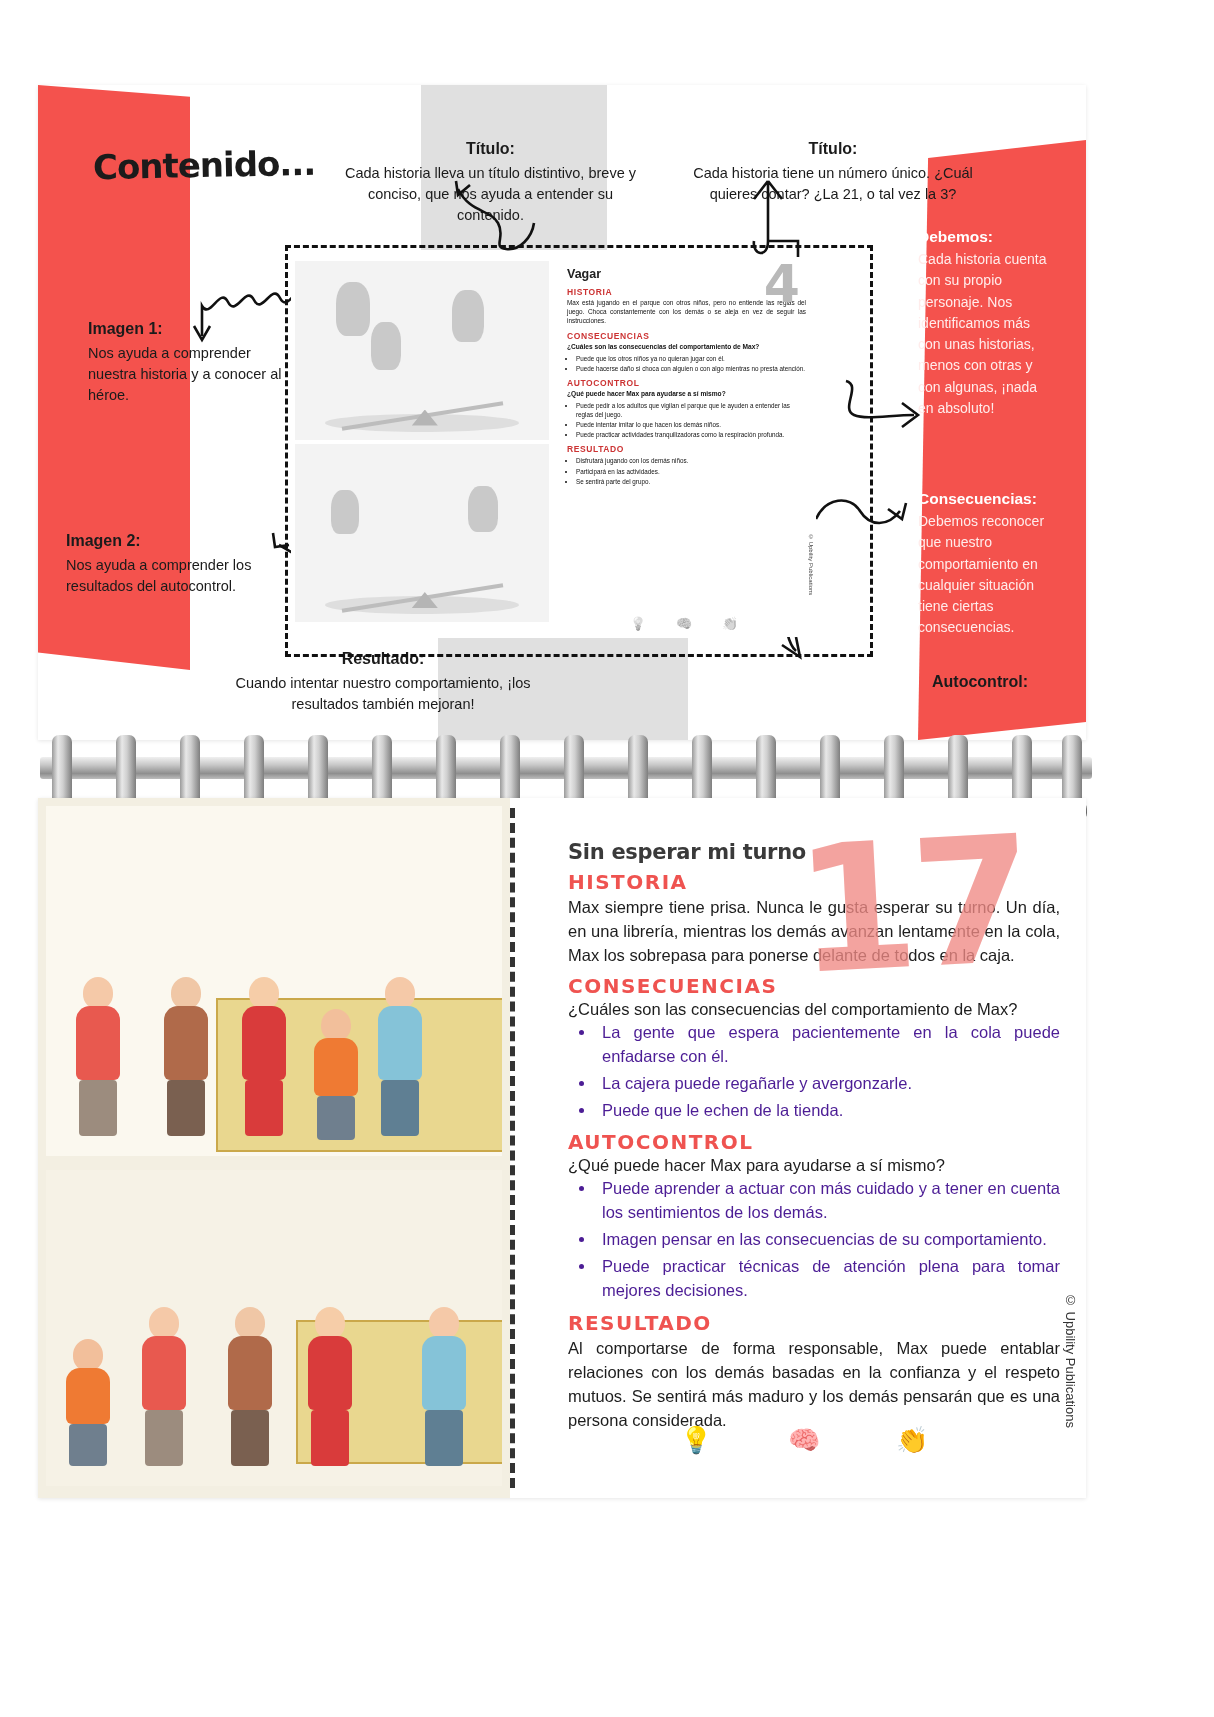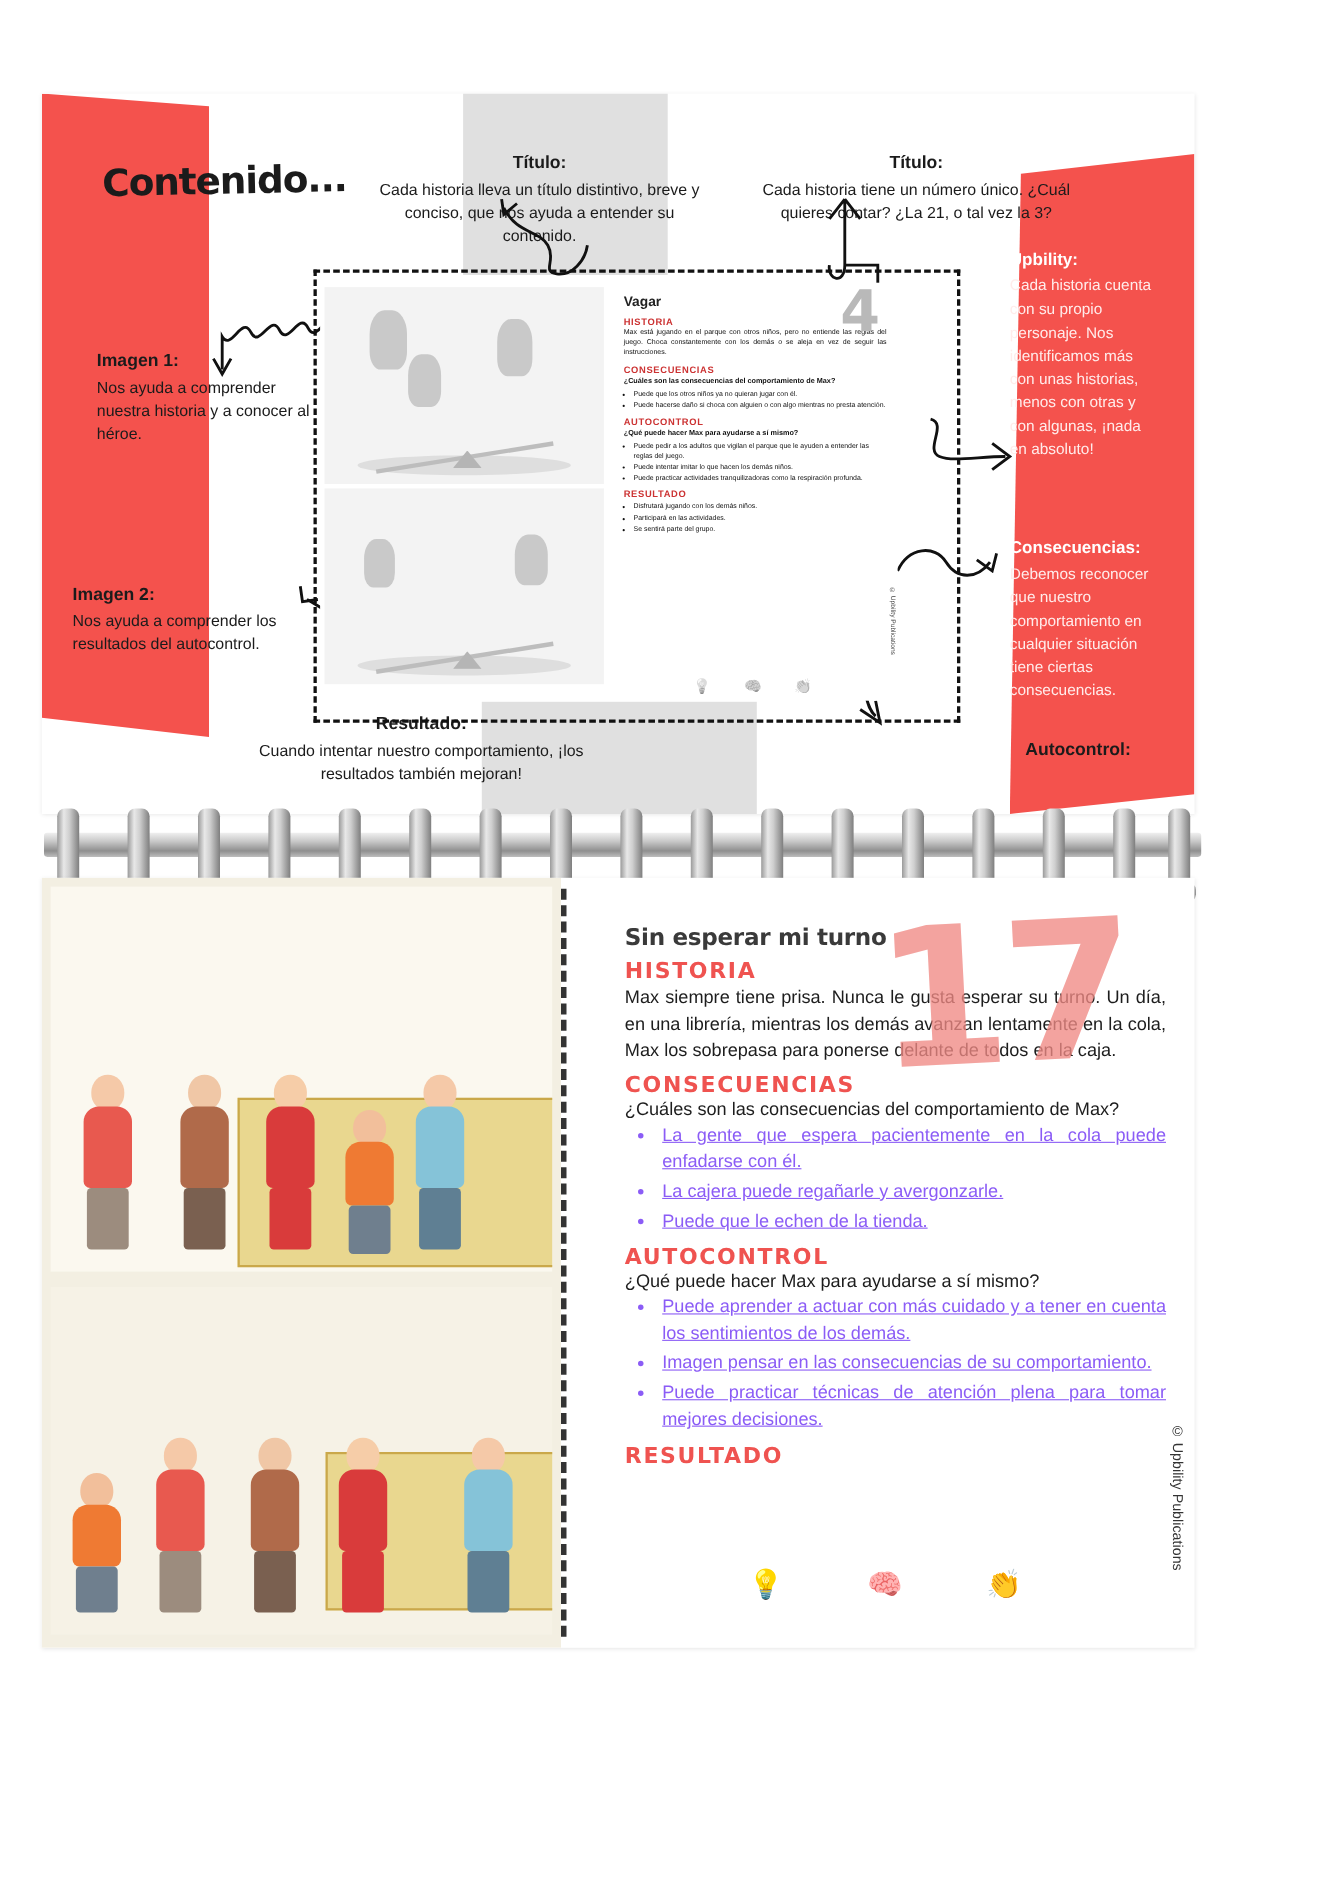--- a/index.html
+++ b/index.html
@@ -130,21 +130,21 @@
   }
   .sec-h{
     font-family:"DejaVu Sans",sans-serif;font-weight:bold;font-size:20px;color:#ef5350;
     margin:6px 0 2px 38px;letter-spacing:1.5px;
   }
   .body-p{
     font-size:16.5px;color:#1d1d1d;line-height:1.45;margin:0 16px 6px 38px;text-align:justify;
   }
   .q{font-size:16.5px;color:#1d1d1d;margin:0 16px 2px 38px;}
   ul.bul{margin:0 16px 8px 66px;padding:0;}
-  ul.bul li{font-size:16.5px;color:#8b5cf6;line-height:1.45;margin-bottom:3px;text-align:justify;padding-left:6px;text-decoration:underline;}
+  ul.bul li{font-size:16.5px;color:#4c1d95;line-height:1.45;margin-bottom:3px;text-align:justify;padding-left:6px;}
 
   .bignum{
     position:absolute;right:48px;top:18px;
     font-family:"DejaVu Sans",sans-serif;font-weight:bold;font-size:175px;
     color:#f08a85;opacity:.78;line-height:.82;letter-spacing:-6px;
     transform:rotate(-3deg);
   }
   .credit-v{
     position:absolute;right:-2px;bottom:60px;font-size:13px;color:#333;writing-mode:vertical-rl;
   }
@@ -186,21 +186,21 @@
       <span class="h">Imagen 1:</span>
       <span class="t">Nos ayuda a comprender nuestra historia y a conocer al héroe.</span>
     </div>
 
     <div class="lbl lbl-img2">
       <span class="h">Imagen 2:</span>
       <span class="t">Nos ayuda a comprender los resultados del autocontrol.</span>
     </div>
 
     <div class="lbl-white lbl-historia">
-      <span class="h">Upbility:</span>
+      <span class="h">Debemos:</span>
       <span class="t">Cada historia cuenta con su propio personaje. Nos identificamos más con unas historias, menos con otras y con algunas, ¡nada en absoluto!</span>
     </div>
 
     <div class="lbl-white lbl-consecuencias">
       <span class="h">Consecuencias:</span>
       <span class="t">Debemos reconocer que nuestro comportamiento en cualquier situación tiene ciertas consecuencias.</span>
     </div>
 
     <div class="lbl lbl-resultado">
       <span class="h">Resultado:</span>
@@ -413,20 +413,21 @@
 
       <div class="sec-h">AUTOCONTROL</div>
       <div class="q">¿Qué puede hacer Max para ayudarse a sí mismo?</div>
       <ul class="bul">
         <li>Puede aprender a actuar con más cuidado y a tener en cuenta los sentimientos de los demás.</li>
         <li>Imagen pensar en las consecuencias de su comportamiento.</li>
         <li>Puede practicar técnicas de atención plena para tomar mejores decisiones.</li>
       </ul>
 
       <div class="sec-h">RESULTADO</div>
+      <div class="body-p">Al comportarse de forma responsable, Max puede entablar relaciones con los demás basadas en la confianza y el respeto mutuos. Se sentirá más maduro y los demás pensarán que es una persona considerada.</div>
 
       <div class="icons-row">
         <span class="ic">💡</span>
         <span class="ic">🧠</span>
         <span class="ic">👏</span>
       </div>
 
       <div class="credit-v">© Upbility Publications</div>
     </div>
   </div>

